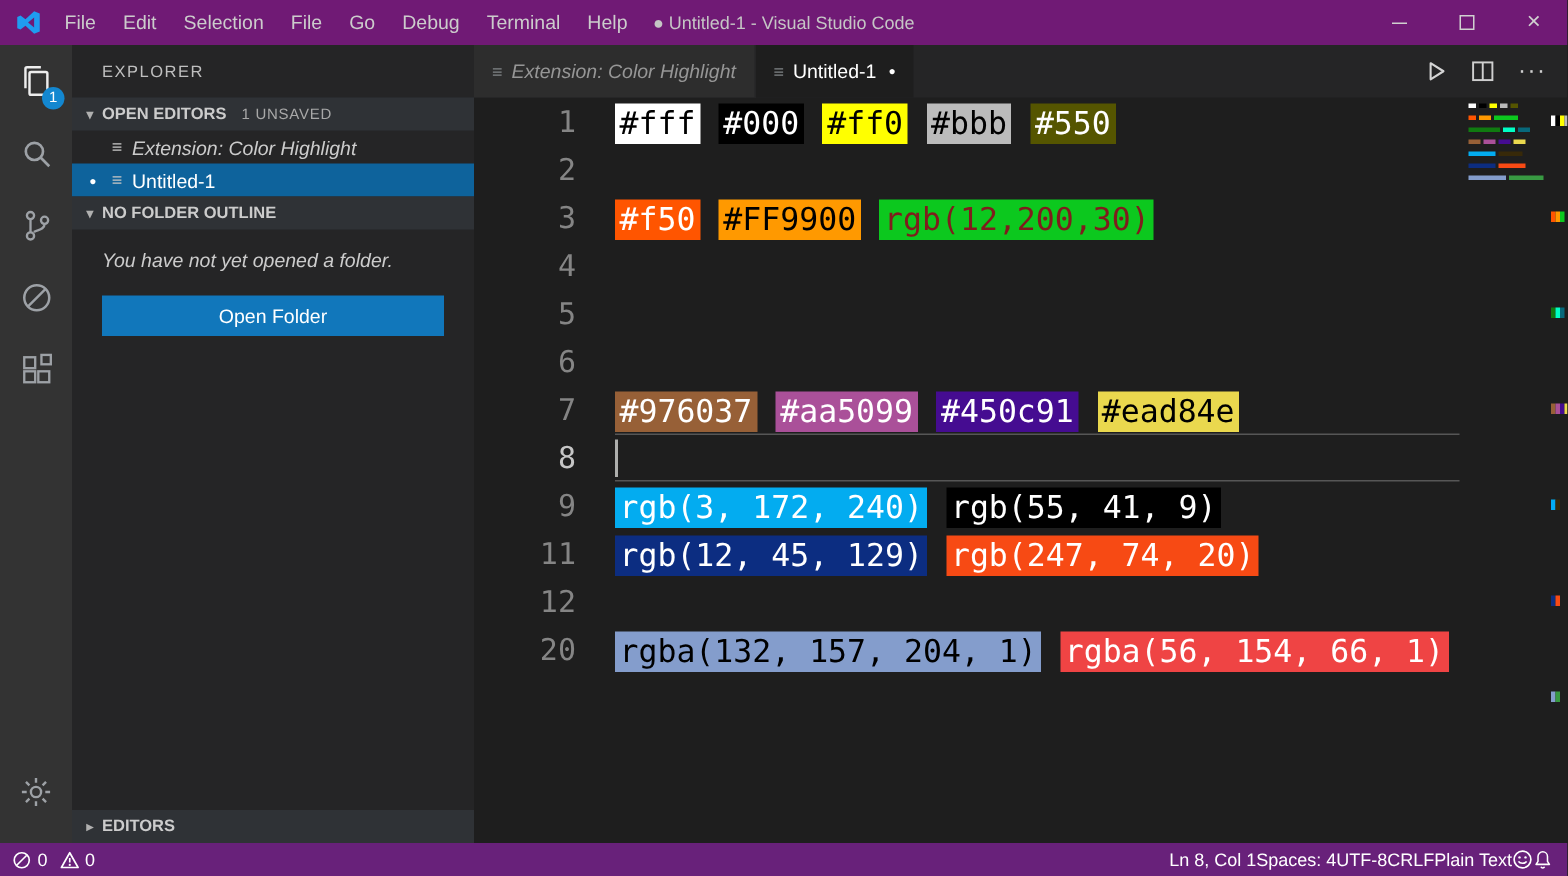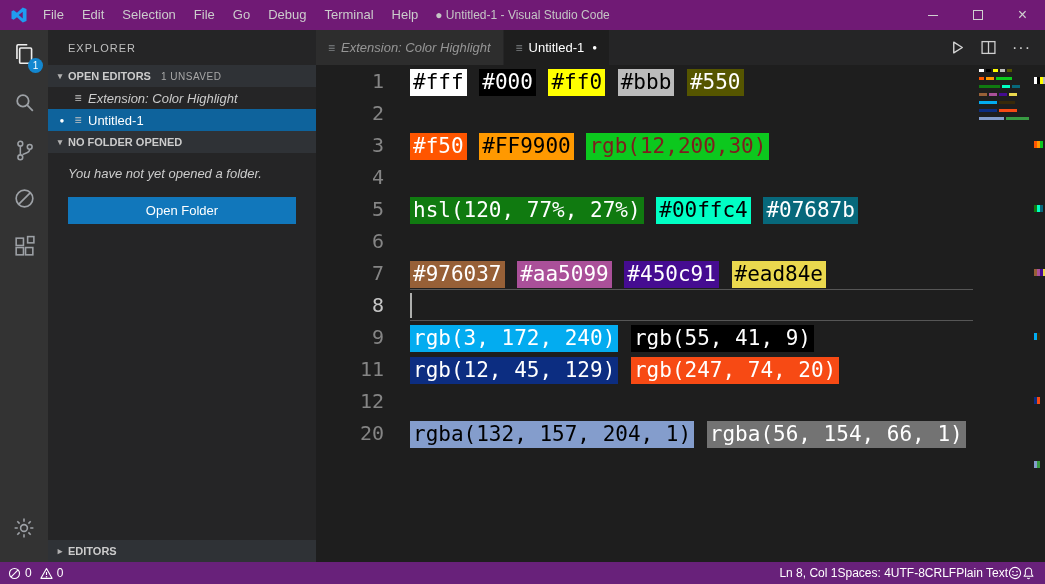--- a/index.html
+++ b/index.html
@@ -196,21 +196,21 @@
           </span>
           <span class="oe-item selected" style="display: flex;">
             <span class="dirty-dot">●</span>
             <span class="mini-icon">≡</span>
             <span class="oe-label">Untitled-1</span>
           </span>
         </div>
 
       <div class="section-header">
         <span class="chev">▾</span>
-        <span>NO FOLDER OPENED</span>
+        <span>NO FOLDER OUTLINE</span>
       </div>
       <div class="nofolder-body">
         <div class="nofolder-msg">You have not yet opened a folder.</div>
         <button class="open-folder-btn">Open Folder</button>
       </div>
 
       <div class="sidebar-spacer"></div>
       <div class="section-header outline-header">
         <span class="chev">▸</span>
         <span>EDITORS</span>
@@ -255,21 +255,20 @@
             <div class="code-line">
               <div class="line-number">3</div>
               <div class="line-content"><span class="color-token" style="background: rgb(255, 85, 0); color: rgb(255, 255, 255);">#f50</span> <span class="color-token" style="background: rgb(255, 153, 0); color: rgb(0, 0, 0);">#FF9900</span> <span class="color-token" style="background: rgb(12, 200, 30); color: #7f1d1d;">rgb(12,200,30)</span></div>
             </div>
             <div class="code-line">
               <div class="line-number">4</div>
               <div class="line-content"></div>
             </div>
             <div class="code-line">
               <div class="line-number">5</div>
-              <div class="line-content"><span class="color-token" style="background: rgb(16, 122, 16); color: rgb(255, 255, 255);">hsl(120, 77%, 27%)</span> <span class="color-token" style="background: rgb(0, 255, 196); color: rgb(0, 0, 0);">#00ffc4</span> <span class="color-token" style="background: rgb(7, 104, 123); color: rgb(255, 255, 255);">#07687b</span></div>
             </div>
             <div class="code-line">
               <div class="line-number">6</div>
               <div class="line-content"></div>
             </div>
             <div class="code-line">
               <div class="line-number">7</div>
               <div class="line-content"><span class="color-token" style="background: rgb(151, 96, 55); color: rgb(255, 255, 255);">#976037</span> <span class="color-token" style="background: rgb(170, 80, 153); color: rgb(255, 255, 255);">#aa5099</span> <span class="color-token" style="background: rgb(69, 12, 145); color: rgb(255, 255, 255);">#450c91</span> <span class="color-token" style="background: rgb(234, 216, 78); color: rgb(0, 0, 0);">#ead84e</span></div>
             </div>
             <div class="code-line current">
@@ -283,21 +282,21 @@
             <div class="code-line">
               <div class="line-number">11</div>
               <div class="line-content"><span class="color-token" style="background: rgb(12, 45, 129); color: rgb(255, 255, 255);">rgb(12, 45, 129)</span> <span class="color-token" style="background: rgb(247, 74, 20); color: rgb(255, 255, 255);">rgb(247, 74, 20)</span></div>
             </div>
             <div class="code-line">
               <div class="line-number">12</div>
               <div class="line-content"></div>
             </div>
             <div class="code-line">
               <div class="line-number">20</div>
-              <div class="line-content"><span class="color-token" style="background: rgb(132, 157, 204); color: rgb(0, 0, 0);">rgba(132, 157, 204, 1)</span> <span class="color-token" style="background: #737373; color: rgb(255, 255, 255);">rgba(56, 154, 66, 1)</span></div>
+              <div class="line-content"><span class="color-token" style="background: rgb(132, 157, 204); color: rgb(0, 0, 0);">rgba(132, 157, 204, 1)</span> <span class="color-token" style="background: #ef4444; color: rgb(255, 255, 255);">rgba(56, 154, 66, 1)</span></div>
             </div>
           </div>
         <div class="minimap" id="minimap-host">
             <span class="mini-row" style="top: 0px;">
               <span class="mini-seg" style="left: 2px; width: 5px; background: rgb(255, 255, 255);"></span>
               <span class="mini-seg" style="left: 9px; width: 5px; background: rgb(0, 0, 0);"></span>
               <span class="mini-seg" style="left: 16px; width: 5px; background: rgb(255, 255, 0);"></span>
               <span class="mini-seg" style="left: 23px; width: 5px; background: rgb(187, 187, 187);"></span>
               <span class="mini-seg" style="left: 30px; width: 5px; background: rgb(85, 85, 0);"></span>
             </span>

